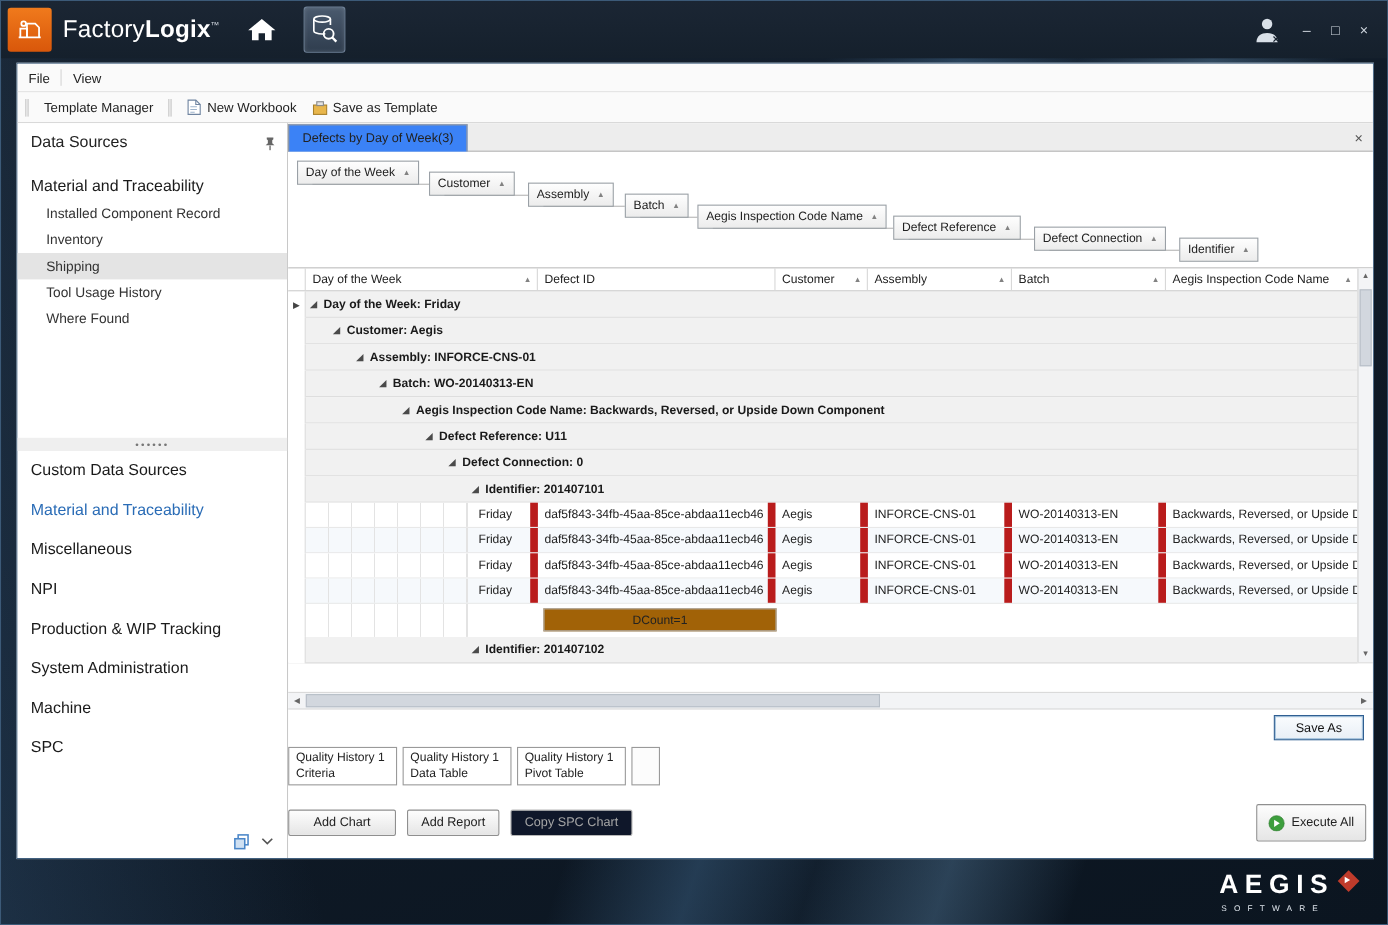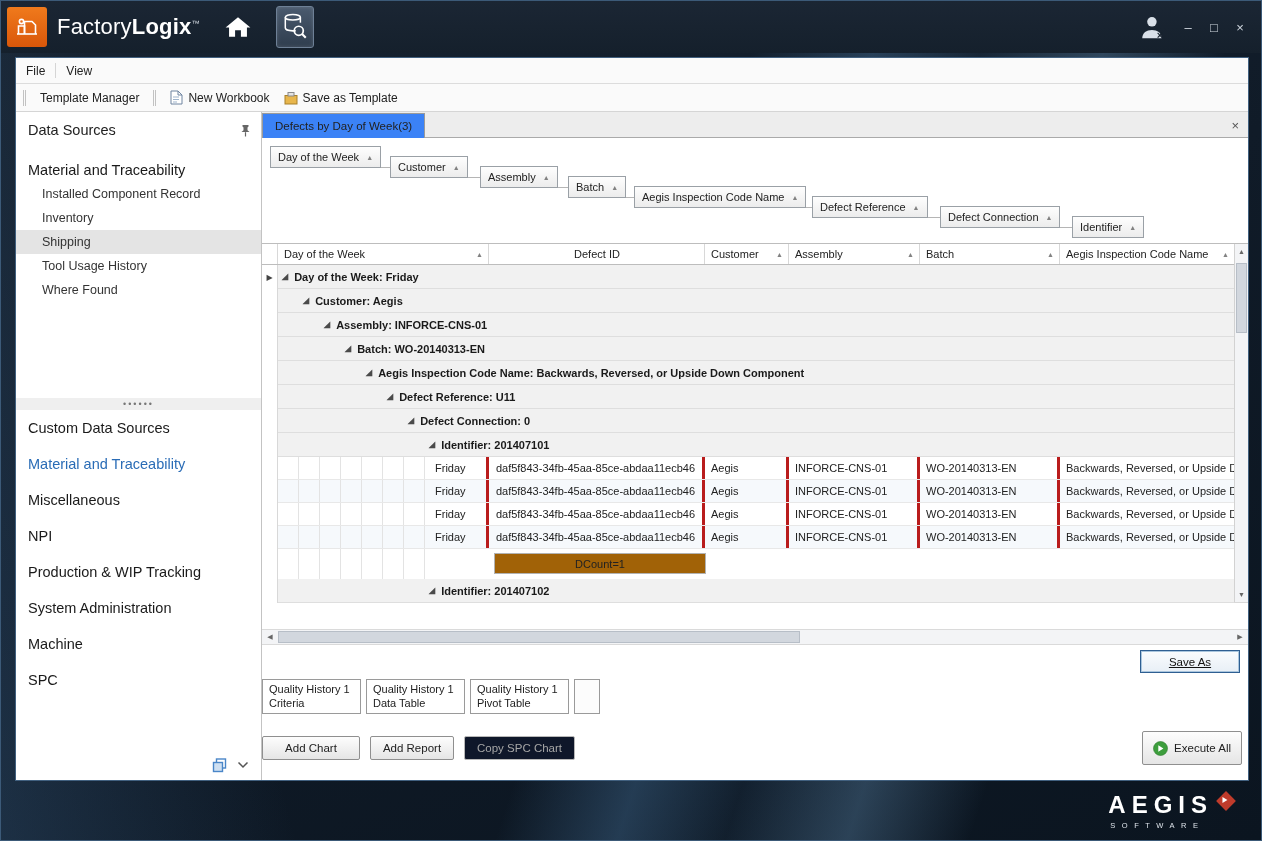--- a/index.html
+++ b/index.html
@@ -63,49 +63,49 @@
   .gconn { position:absolute; height:1px; background:#b5b5b5; }
   .gbtn { position:absolute; height:22px; display:flex; align-items:center; gap:7px; padding:0 7px; border:1px solid #9aa0a6; background:linear-gradient(#fefefe,#ececec); font-size:11px; color:#222; white-space:nowrap; }
   .sort-icon { font-size:7px; color:#828282; line-height:1; }
 
   .grid { display:flex; height:359px; flex:none; border-bottom:1px solid #d8d8d8; }
   .grid-main { flex:1; min-width:0; display:flex; flex-direction:column; }
   .grid-header { display:flex; height:21px; border-bottom:1px solid #bdbdbd; background:#fff; flex:none; }
   .hc0 { width:16px; flex:none; border-right:1px solid #d8d8d8; }
   .hcell { display:flex; align-items:center; padding:0 5px 0 6px; border-right:1px solid #d8d8d8; font-size:11px; color:#222; overflow:hidden; white-space:nowrap; }
   .hcell .sort-icon { margin-left:auto; padding-left:4px; }
-  .c1{width:211px;flex:none;} .c2{width:216px;flex:none;justify-content:center;} .c3{width:84px;flex:none;} .c4{width:131px;flex:none;} .c5{width:140px;flex:none;} .c6{flex:1;min-width:0;}
+  .c1{width:211px;flex:none;} .c2{width:216px;flex:none;} .c3{width:84px;flex:none;} .c4{width:131px;flex:none;} .c5{width:140px;flex:none;} .c6{flex:1;min-width:0;}
 
   .row { display:flex; flex:none; }
   .ind { width:16px; flex:none; border-right:1px solid #d8d8d8; background:#fff; display:flex; align-items:center; justify-content:center; font-size:8px; color:#444; }
   .group-body { flex:1; min-width:0; height:24px; background:#f1f1f1; border-bottom:1px solid #dedede; display:flex; align-items:center; font-size:11px; font-weight:bold; color:#1a1a1a; white-space:nowrap; overflow:hidden; }
   .expand-icon { font-size:8px; color:#4a4a4a; margin-right:6px; flex:none; }
   .data-body { flex:1; min-width:0; height:23px; display:flex; font-size:11px; color:#222; border-bottom:1px solid #e8e8e8; background:#fff; }
   .data-body.alt { background:#f6f9fc; }
-  .dcell { display:flex; align-items:center; padding:0 6px; border-right:3px solid #b91c1c; overflow:hidden; white-space:nowrap; }
+  .dcell { display:flex; align-items:center; padding:0 6px; border-right:7px solid #b91c1c; overflow:hidden; white-space:nowrap; }
   .dcell.first { padding:0; }
   .guides { width:151px; flex:none; align-self:stretch; background:repeating-linear-gradient(to right, transparent 0 20px, #e3e3e3 20px 21px); }
   .dtext { padding-left:6px; overflow:hidden; white-space:nowrap; }
   .summary-body { flex:1; min-width:0; height:30px; position:relative; background:#fff; }
   .summary-box { position:absolute; left:216px; top:4px; width:212px; height:21px; border:1px solid #b2b2b2; background:#a16207; display:flex; align-items:center; justify-content:center; font-size:11px; color:#222; }
 
   .vscroll { width:14px; flex:none; position:relative; background:#f3f4f6; border-left:1px solid #d2d2d2; }
   .vs-btn { height:15px; display:flex; align-items:center; justify-content:center; font-size:7px; color:#666; }
   .vs-btn.bottom { position:absolute; bottom:0; left:0; right:0; }
   .vs-thumb { position:absolute; left:1px; right:1px; top:19px; height:70px; background:#d2d7de; border:1px solid #b7bec7; }
 
   .grid-gap { height:26px; flex:none; }
   .hscroll { height:16px; flex:none; position:relative; background:#f3f4f6; border-top:1px solid #dadada; border-bottom:1px solid #dadada; }
   .hs-btn { position:absolute; top:0; bottom:0; width:16px; display:flex; align-items:center; justify-content:center; font-size:7px; color:#666; }
   .hs-btn.left{left:0;} .hs-btn.right{right:0;}
   .hs-thumb { position:absolute; top:1px; bottom:1px; left:16px; width:522px; background:#d2d7de; border:1px solid #b7bec7; }
 
   .saveas-row { height:34px; flex:none; position:relative; }
   .btn { height:24px; background:linear-gradient(#fdfdfd,#e5e5e5); border:1px solid #8f8f8f; border-radius:2px; font-size:11.5px; color:#222; display:flex; align-items:center; justify-content:center; padding:0 12px; white-space:nowrap; }
-  .btn-saveas { position:absolute; right:8px; top:5px; width:100px; height:23px; background:linear-gradient(#fafcfe,#e8eff6); border:1px solid #2f5f92; box-shadow: inset 0 0 0 1px #aac6de; font-size:11.5px; display:flex; align-items:center; justify-content:center; color:#111;text-decoration:underline; }
+  .btn-saveas { position:absolute; right:8px; top:5px; width:82px; height:23px; background:linear-gradient(#fafcfe,#e8eff6); border:1px solid #2f5f92; box-shadow: inset 0 0 0 1px #aac6de; font-size:11.5px; display:flex; align-items:center; justify-content:center; color:#111; }
 
   .sheet-tabs { height:38px; flex:none; display:flex; align-items:flex-start; }
   .sheet-tab { width:99px; height:35px; border:1px solid #9a9a9a; background:#fff; font-size:11px; line-height:13.5px; color:#222; padding:3px 6px; margin-right:5px; overflow:hidden; }
   .sheet-tab.stub { width:26px; margin-right:0; background:#fcfcfc; }
 
   .actions-row { margin-top:14px; flex:none; display:flex; align-items:center; padding-right:6px; }
   .btn.add-chart { width:98px; }
   .btn.add-report { width:84px; margin-left:10px; }
   .btn.disabled { color:#a6a6a6; border-color:#b8b8b8; background:#0f172a; margin-left:10px; }
   .btn.exec { margin-left:auto; gap:6px; padding:16px 10px; }

